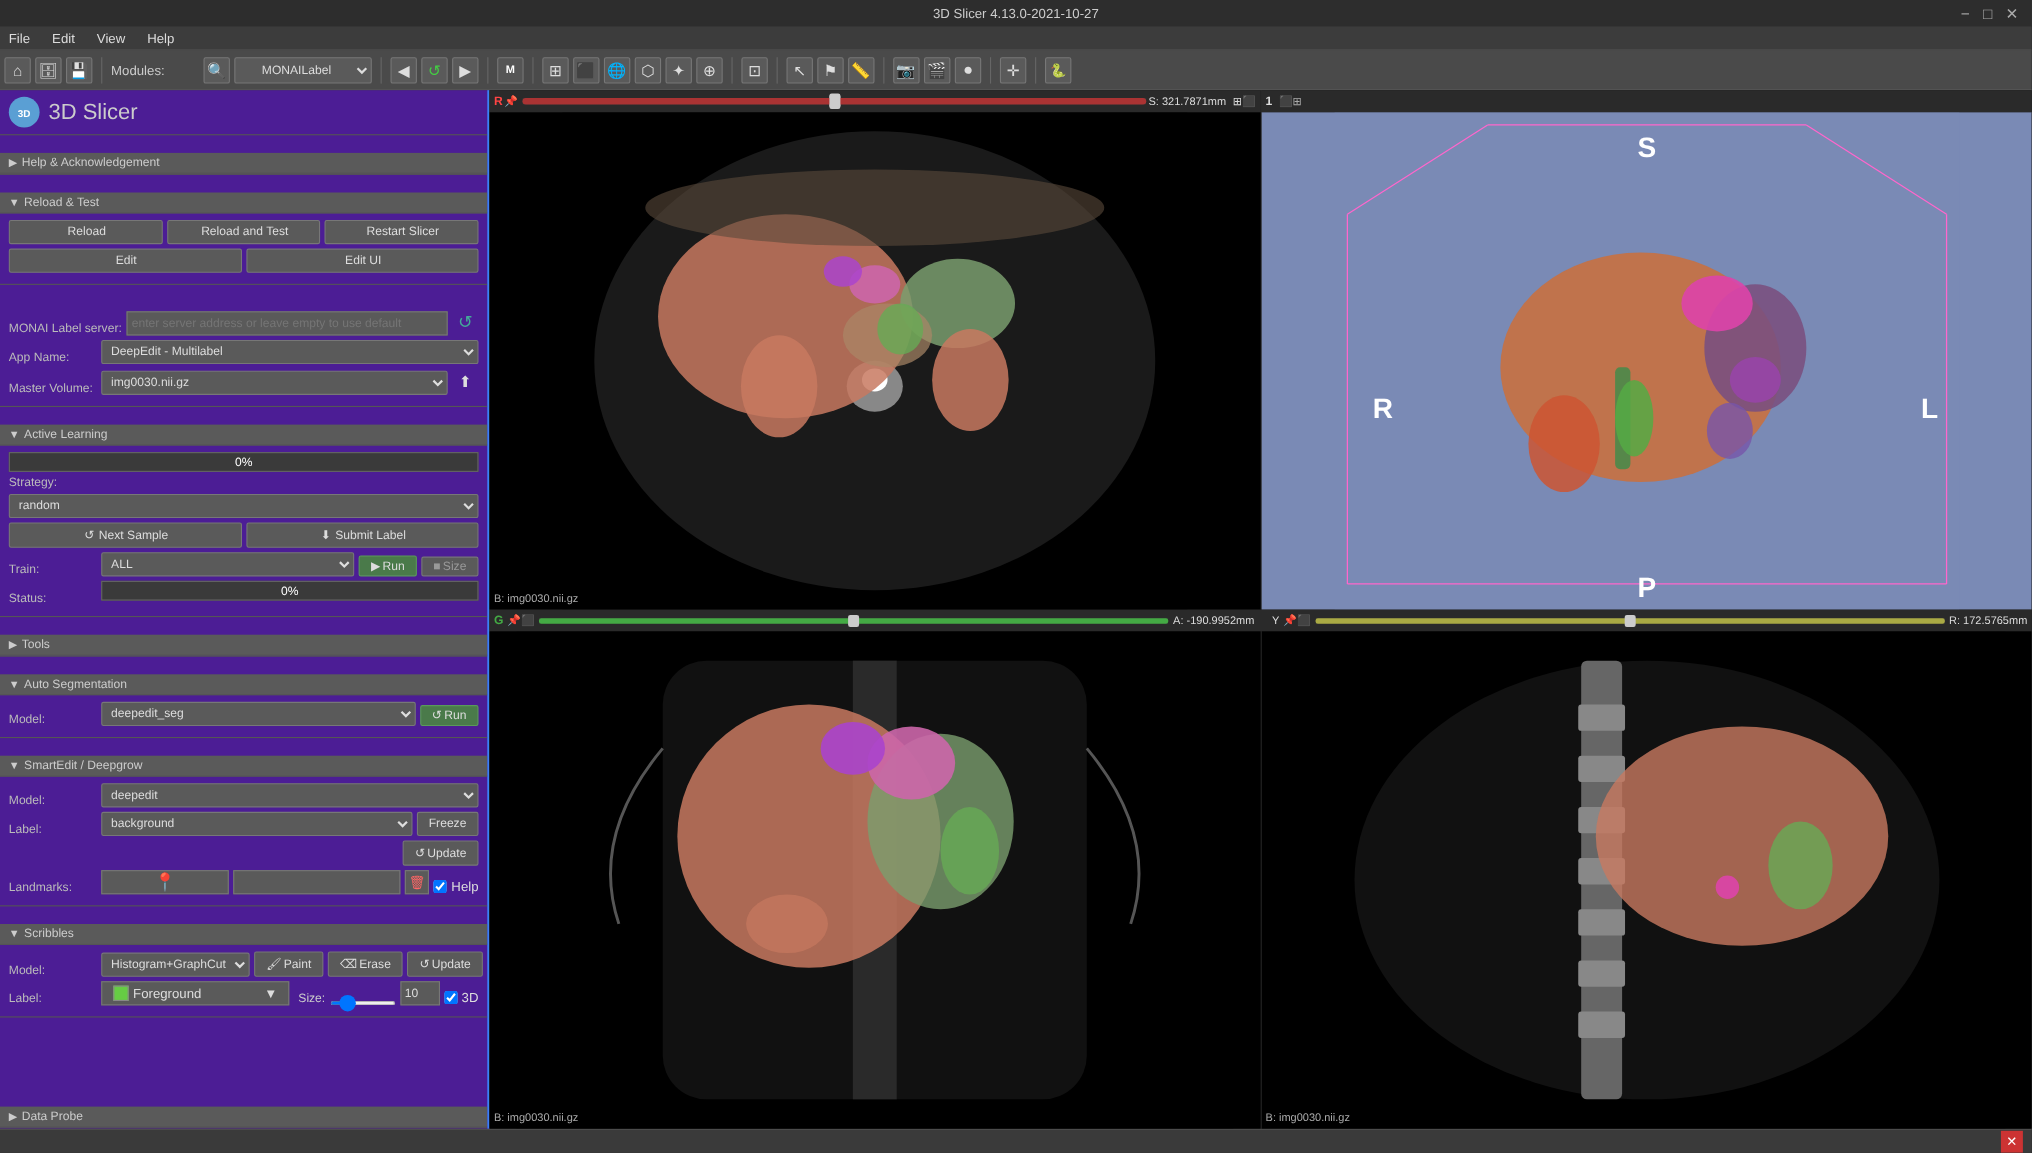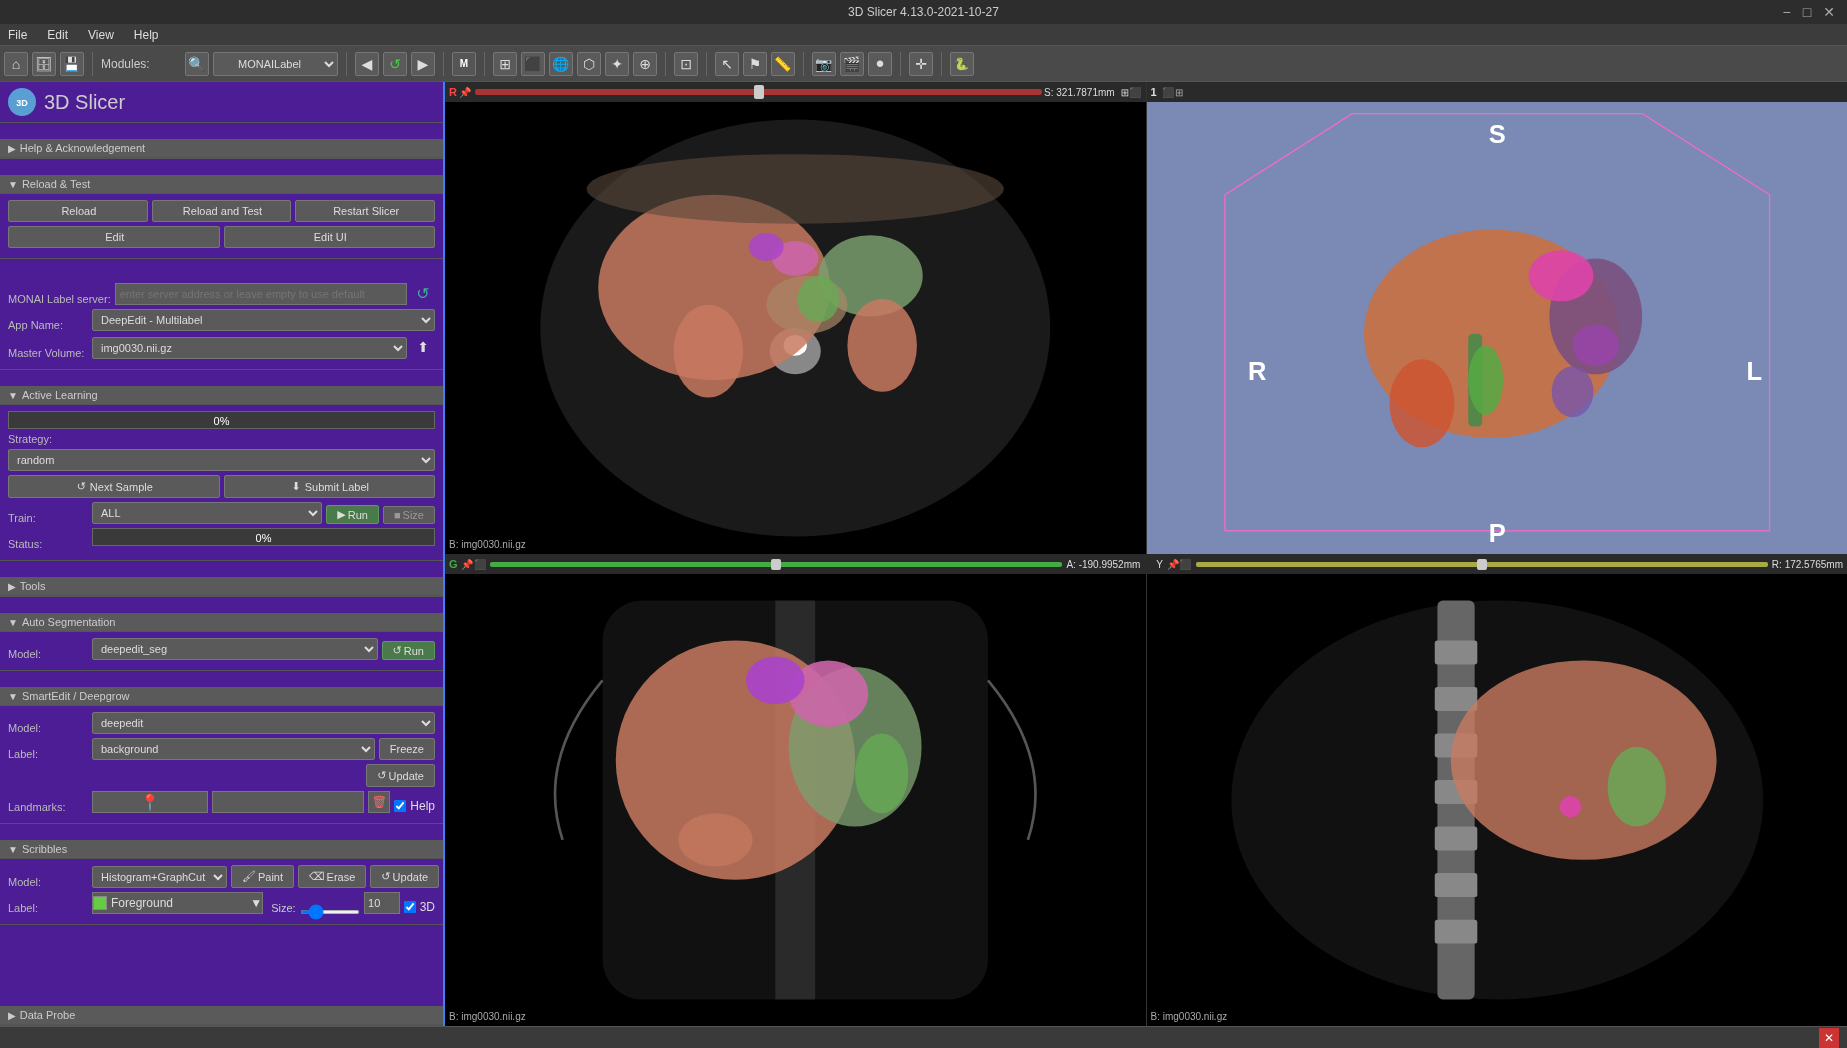--- a/index.html
+++ b/index.html
@@ -356,21 +356,21 @@
             <span>⌫</span>
             <span>Erase</span>
           </button>
           <button class="btn" style="display:flex;align-items:center;gap:2px">
             <span>↺</span>
             <span>Update</span>
           </button>
         </div>
         <div class="form-row">
           <span class="form-label">Label:</span>
-          <div style="display:flex;align-items:center;gap:2px;background:#5a5a5a;border:1px solid #777;height:22px;padding:0 0;flex:1">
+          <div style="display:flex;align-items:center;gap:2px;background:#5a5a5a;border:1px solid #777;height:22px;padding:0 10px;flex:1">
             <span class="color-swatch"></span>
             <span>Foreground</span>
             <span style="margin-left:auto">▼</span>
           </div>
           <span style="color:#ccc;margin-left:4px;font-size:11px">Size:</span>
           <input type="range" min="1" max="50" value="10" class="size-slider" style="">
           <input type="number" value="10" class="num-input" style="">
           <div class="checkbox-row">
             <input type="checkbox" checked="" style="">
             <span>3D</span>

